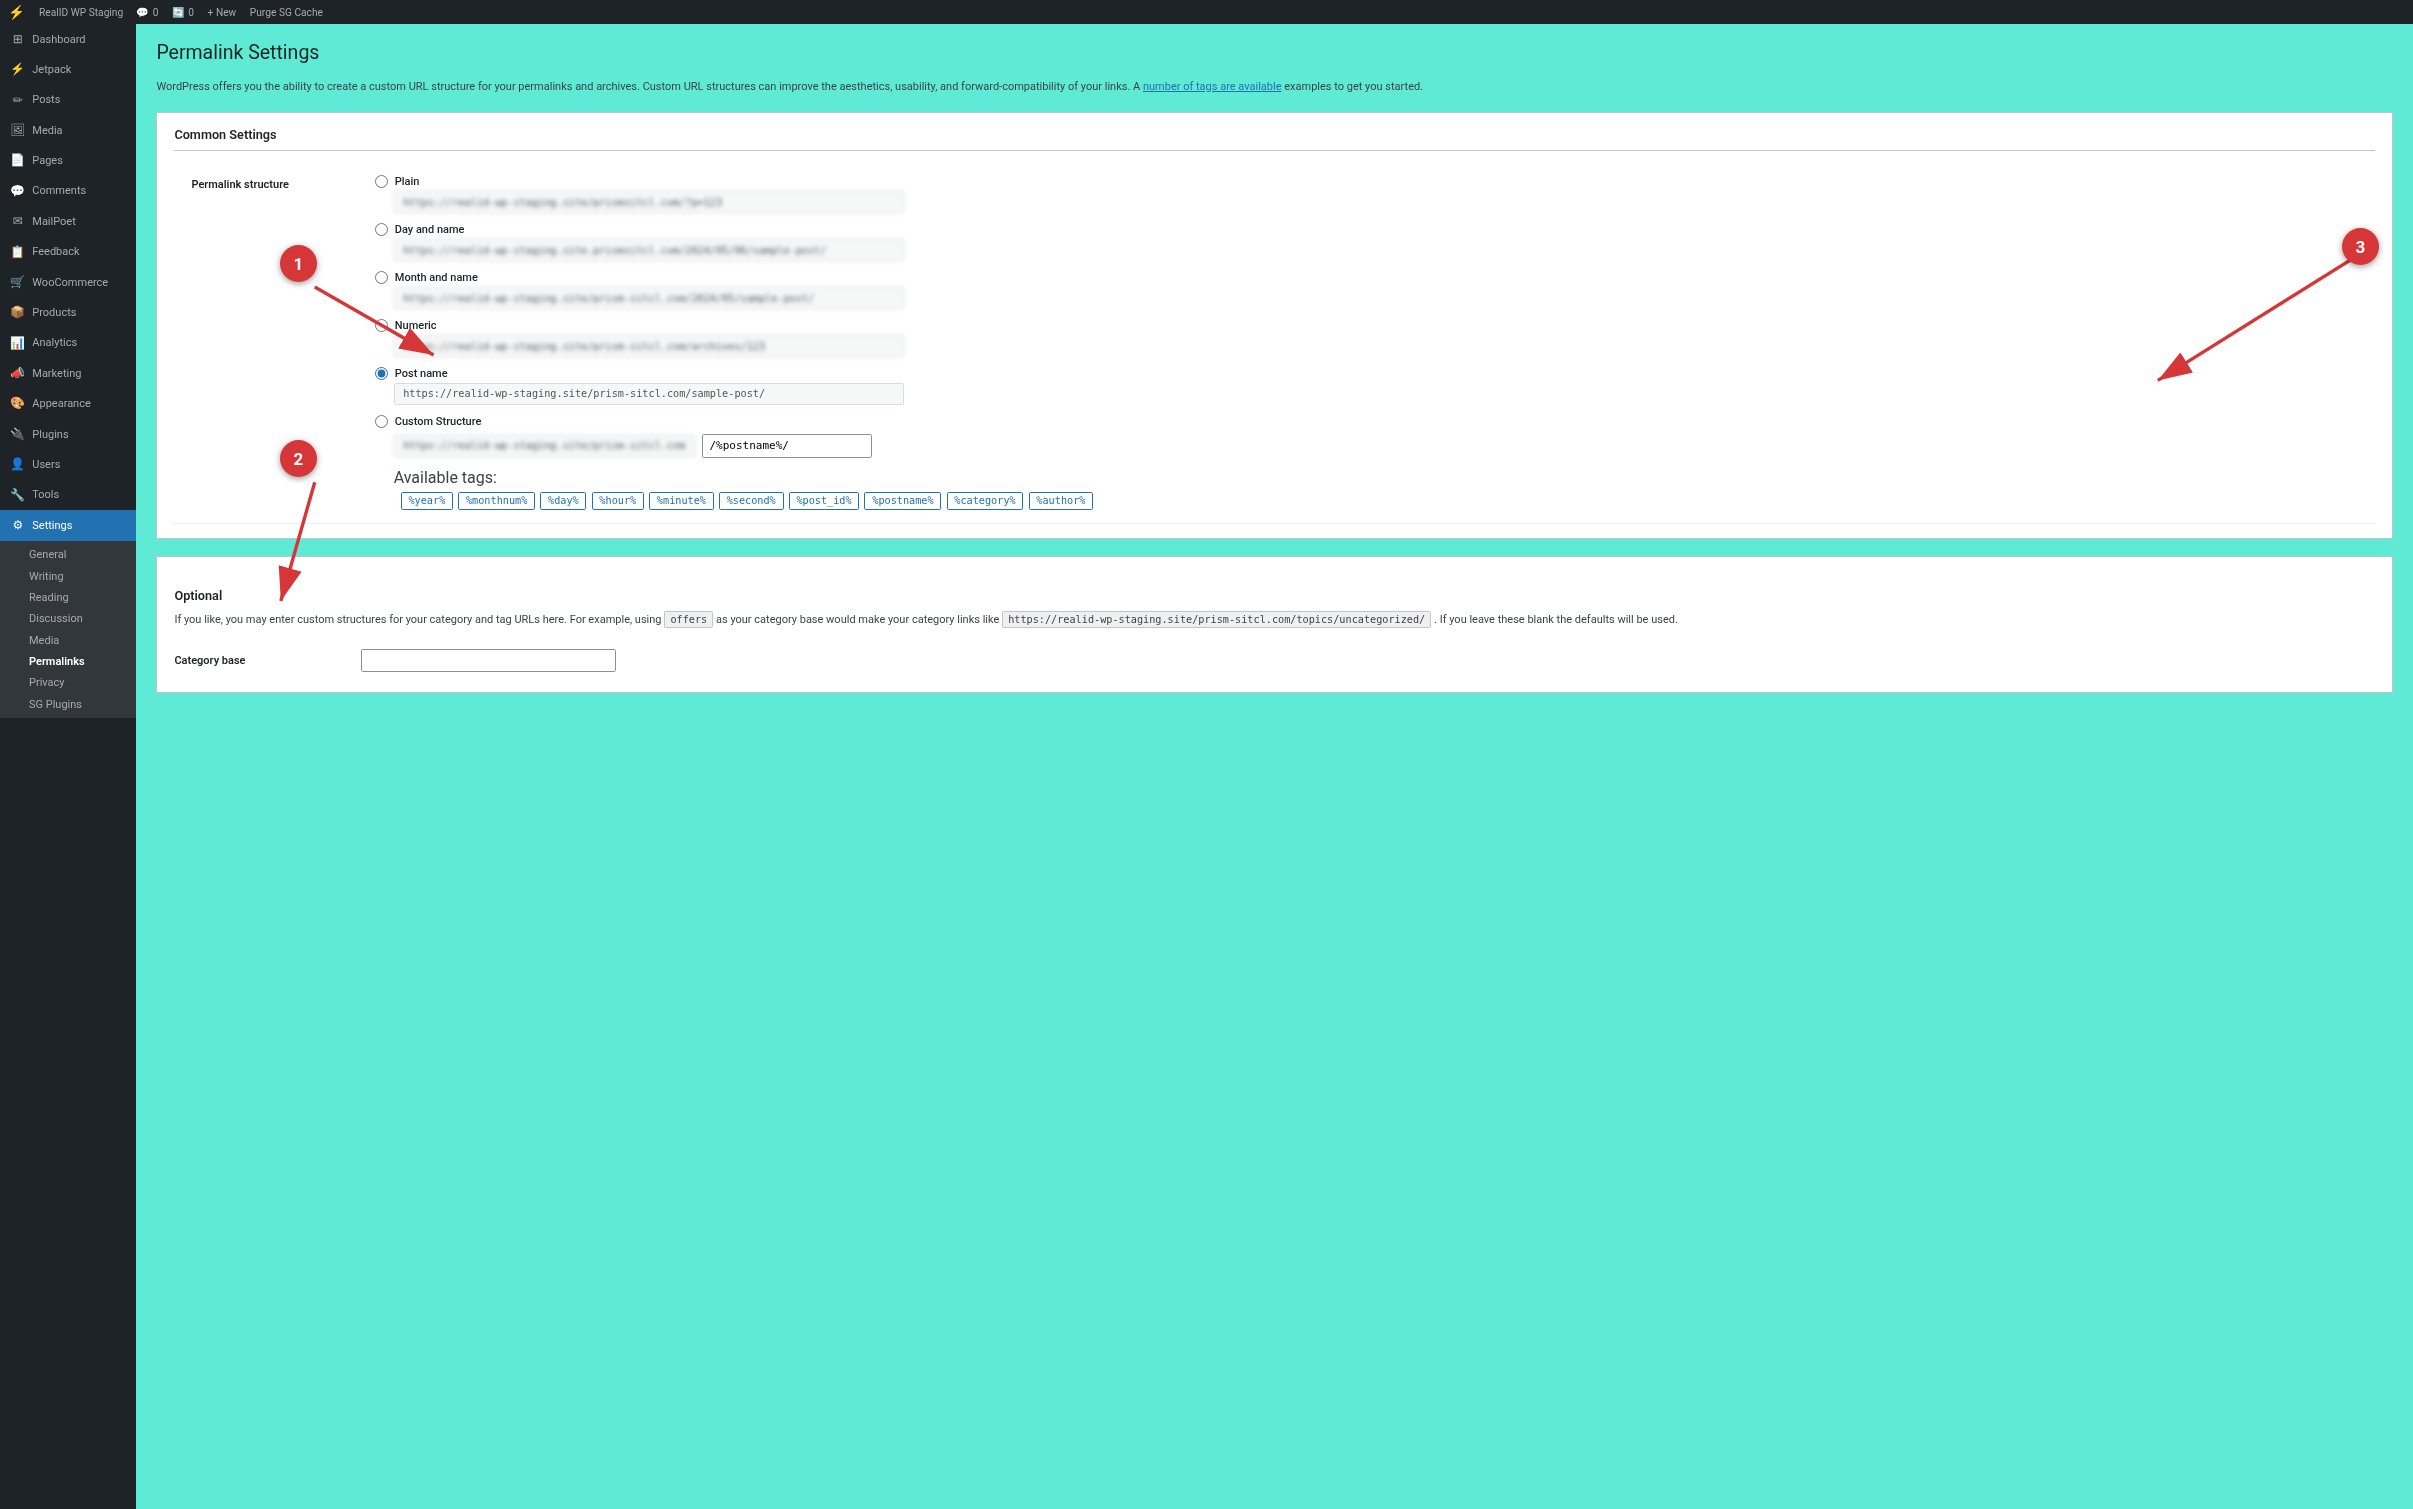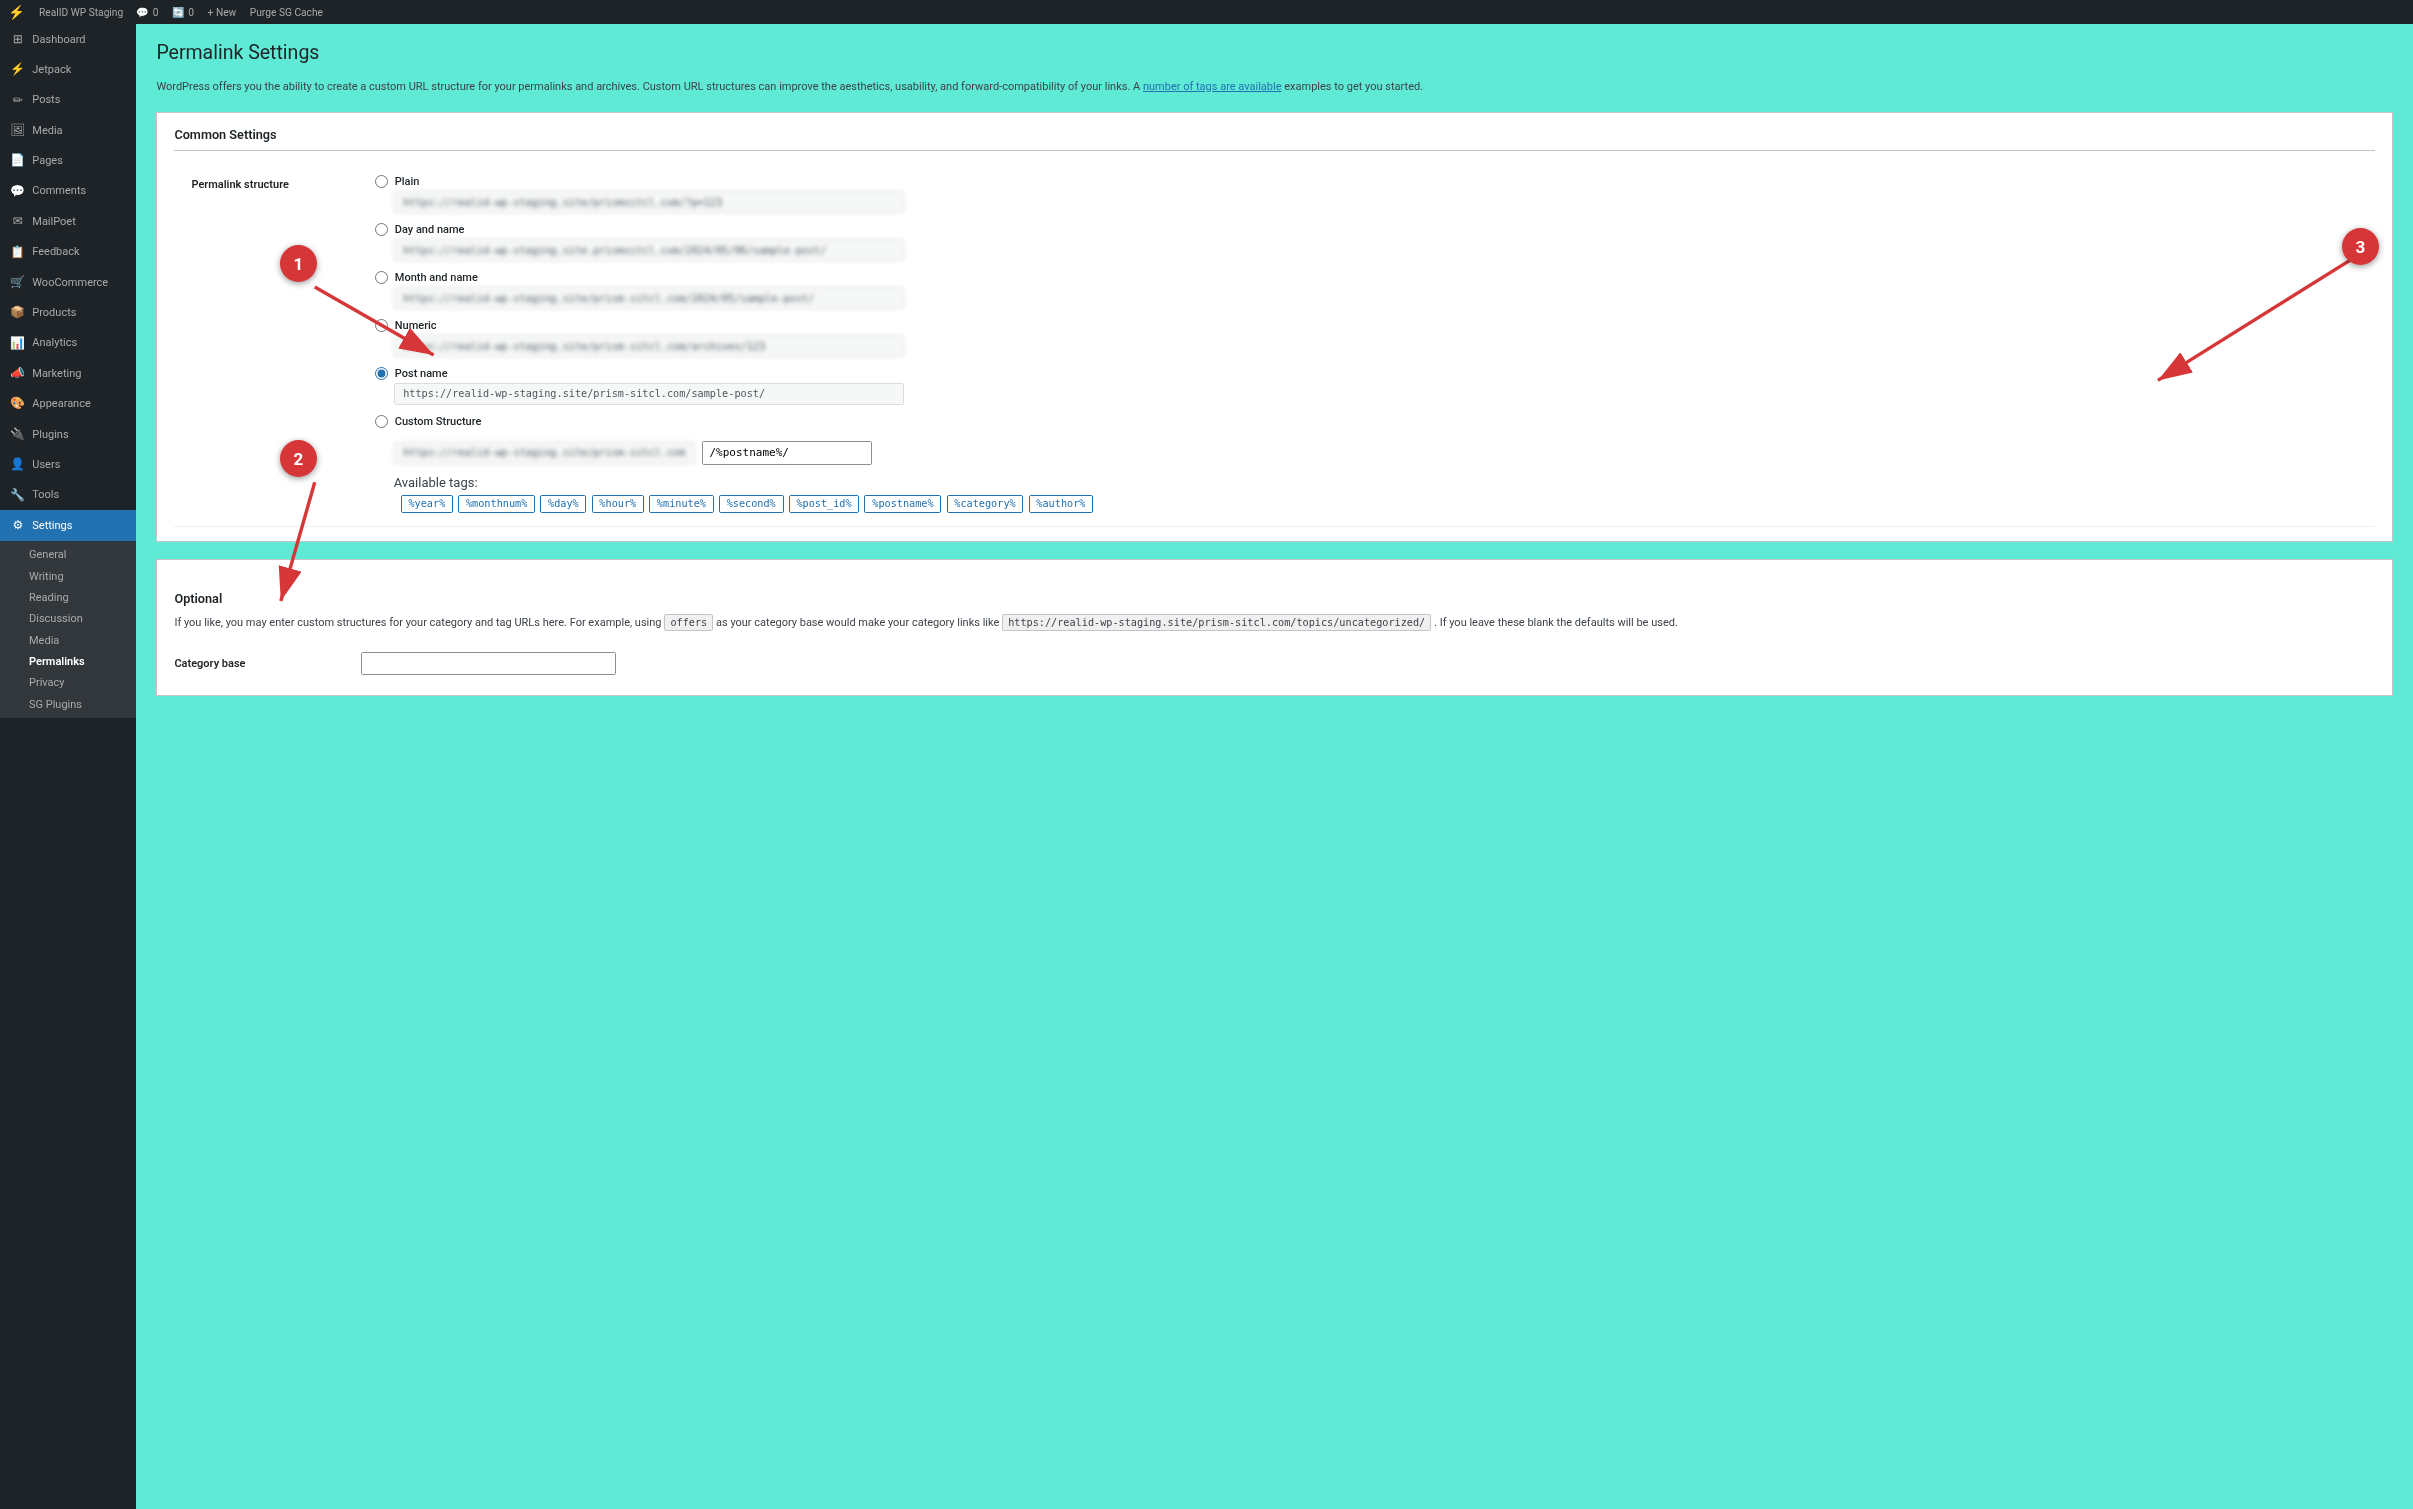--- a/index.html
+++ b/index.html
@@ -163,42 +163,42 @@
       user-select: none;
     }
     .permalink-url.no-blur { filter: none; }
 
     
     .custom-structure-row {
       margin-left: 18.7px;
       display: flex;
       align-items: center;
       gap: 6.8px;
-      margin-top: 10px;
+      margin-top: 3px;
     }
     .custom-structure-prefix {
       font-family: monospace;
       font-size: 10.2px;
       color: #50575e;
       background: #f6f7f7;
       border: 0.8px solid #dcdcde;
       padding: 4.2px 8.5px;
       border-radius: 1.7px;
       filter: blur(2.1px);
     }
     .custom-structure-input {
       border: 0.8px solid #8c8f94;
       padding: 4.2px 6.8px;
       font-size: 11px;
       font-family: monospace;
       min-width: 170px;
       border-radius: 1.7px;
     }
 
-    .available-tags-label { font-size: 13px; color: #3c434a; margin: 10.2px 0 5.1px 18.7px; }
+    .available-tags-label { font-size: 16px; color: #3c434a; margin: 10.2px 0 5.1px 18.7px; }
     .available-tags { display: flex; flex-wrap: wrap; gap: 5.1px; margin-left: 18.7px; padding-left: 7px; }
     .tag-btn {
       background: #fff;
       border: 0.8px solid #2271b1;
       color: #2271b1;
       padding: 2.5px 6.8px;
       font-size: 10.2px;
       font-family: monospace;
       border-radius: 1.7px;
       cursor: pointer;

